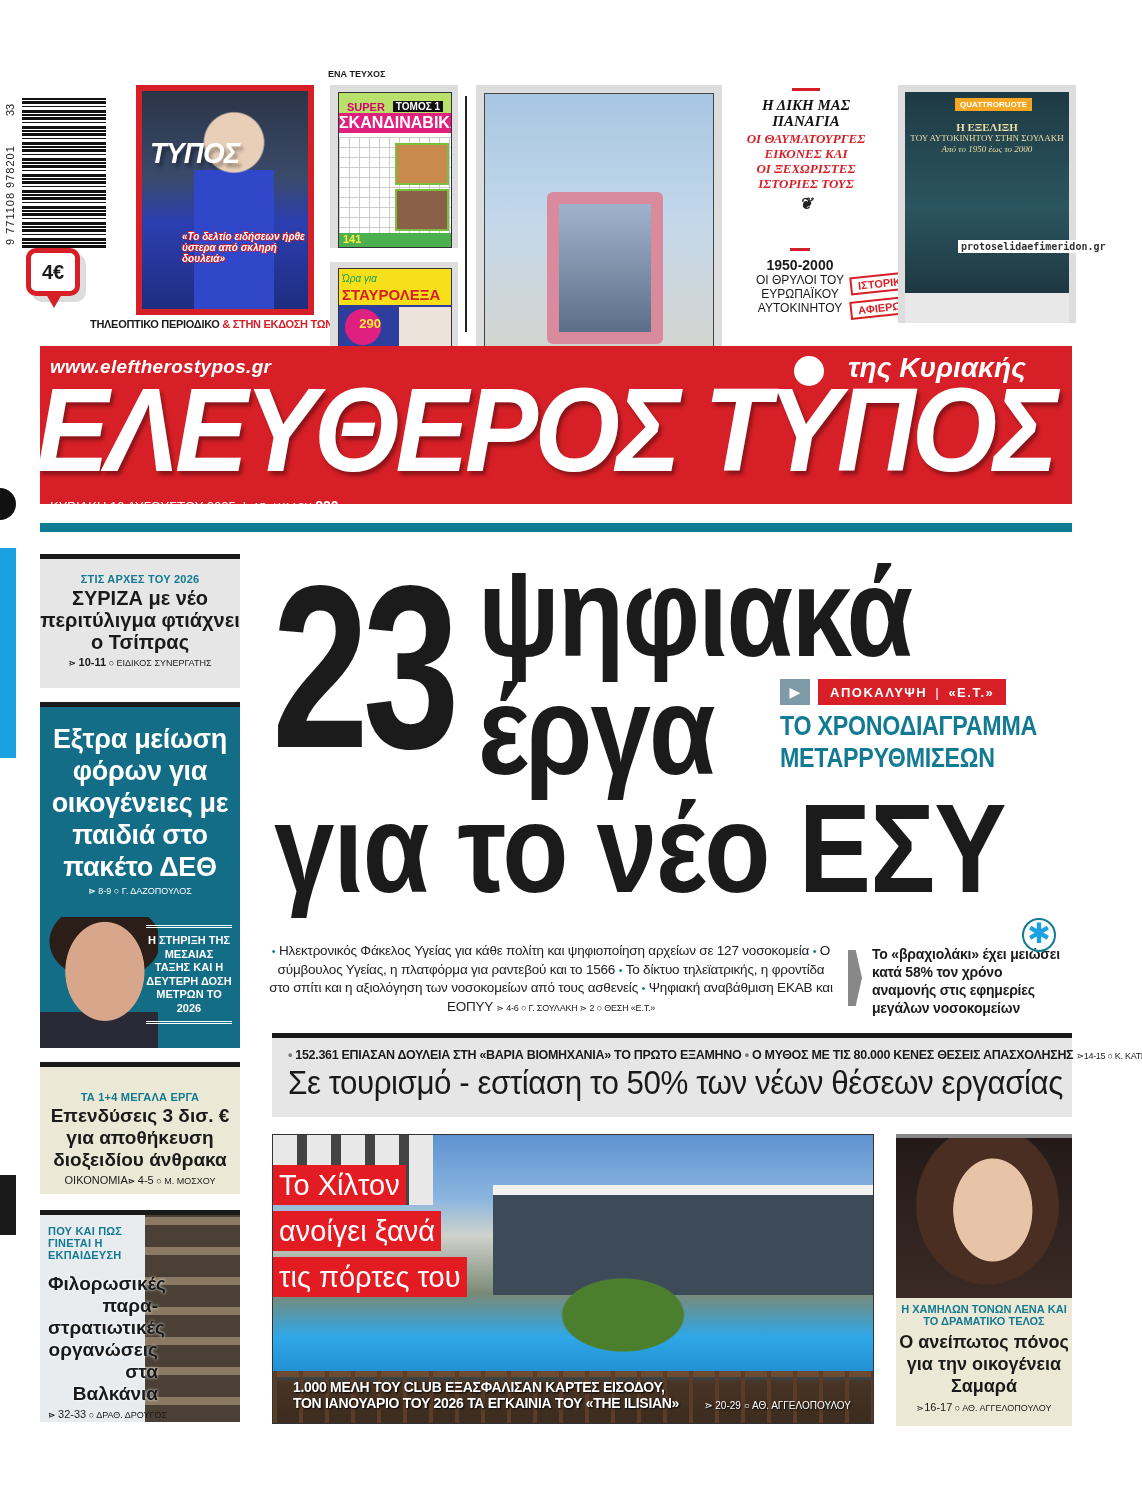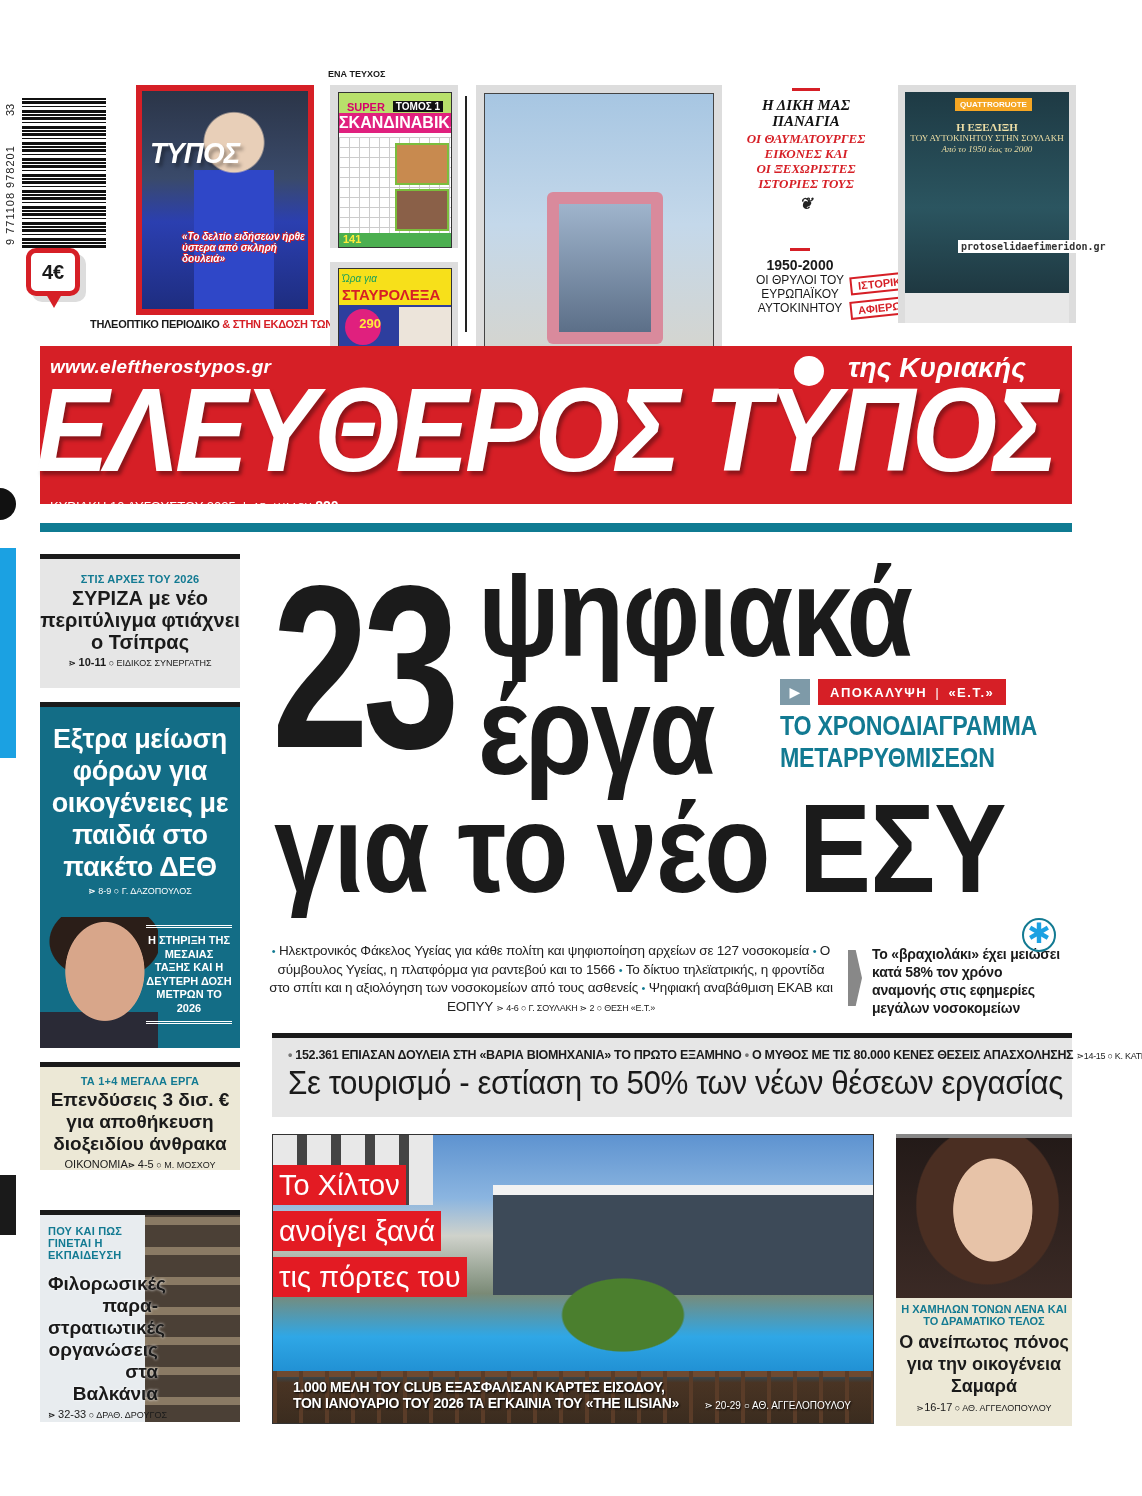--- a/index.html
+++ b/index.html
@@ -97,21 +97,21 @@
   .box1{top:554px;height:134px;background:#e6e6e6;padding-top:14px}
   .box1 .kicker{color:#127a92}
   .box1 .lhead{font-size:20px;line-height:22px;margin-top:2px}
 
   .box2{top:702px;height:346px;background:#136d86;padding-top:16px;overflow:hidden}
   .box2 .lhead{color:#fff;font-size:27px;line-height:32px;letter-spacing:-.3px}
   .box2 .ref{color:#fff}
   .box2 .face{position:absolute;left:0;top:210px;width:118px;height:136px;background:radial-gradient(ellipse 40px 50px at 55% 40%,#d8a68a 0 98%,transparent 100%),radial-gradient(ellipse 56px 40px at 55% 18%,#2b1e18 0 98%,transparent 100%),linear-gradient(180deg,transparent 0 70%,#2a2a36 70%)}
   .box2 .side{position:absolute;right:8px;top:218px;width:86px;color:#fff;font-weight:bold;font-size:11px;line-height:13.5px;text-align:center;border-top:3px double #fff;border-bottom:3px double #fff;padding:6px 0}
 
-  .box3{top:1062px;height:108px;background:#ece8d6;padding-top:8px}
+  .box3{top:1062px;height:132px;background:#ece8d6;padding-top:24px}
   .box3 .kicker{color:#127a92}
   .box3 .lhead{font-size:19px;line-height:22px;margin-top:2px}
 
   .box4{top:1210px;height:212px;background:linear-gradient(90deg,#e8ecef 0 55%,#a4b5c4 55% 100%);padding:10px 8px;overflow:hidden}
   .box4 .kicker{color:#127a92;text-align:left;line-height:12px}
   .box4 .lhead{font-size:19px;line-height:22px;text-align:right;margin-top:12px;text-shadow:0 0 3px #fff}
   .box4 .ref{text-align:left}
   .box4 .photo{position:absolute;right:0;top:0;width:95px;height:212px;background:repeating-linear-gradient(0deg,#4b4036 0 22px,#8a7a64 22px 30px)}
 
   

